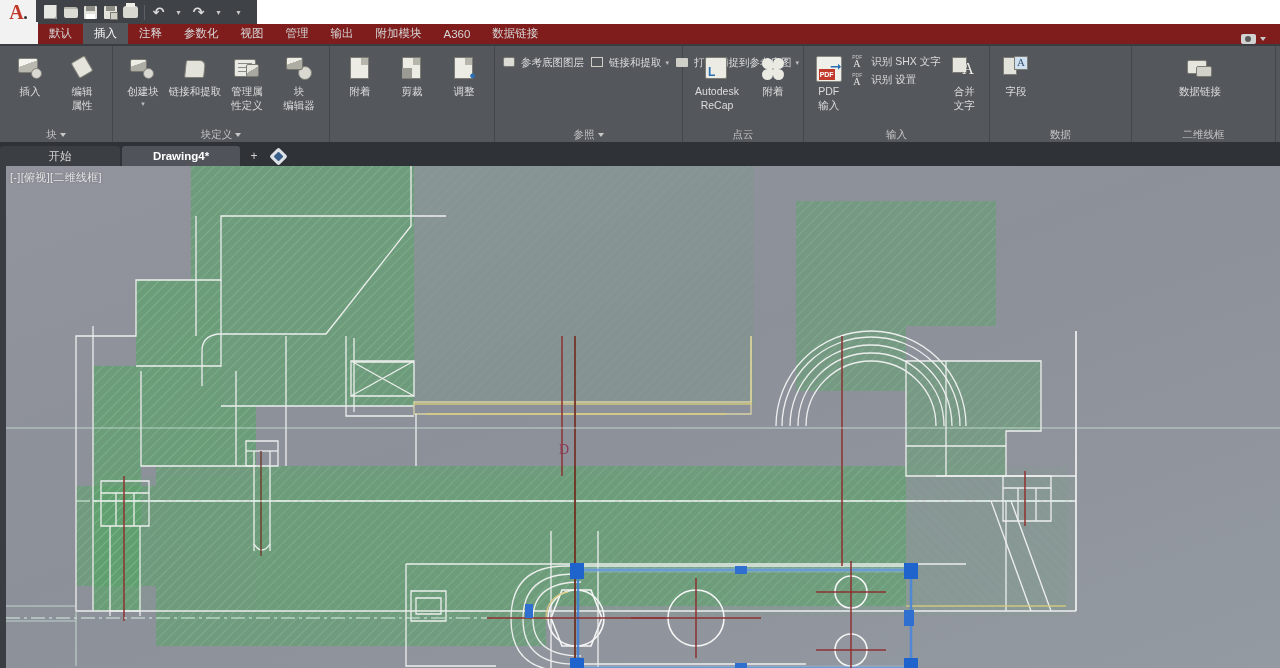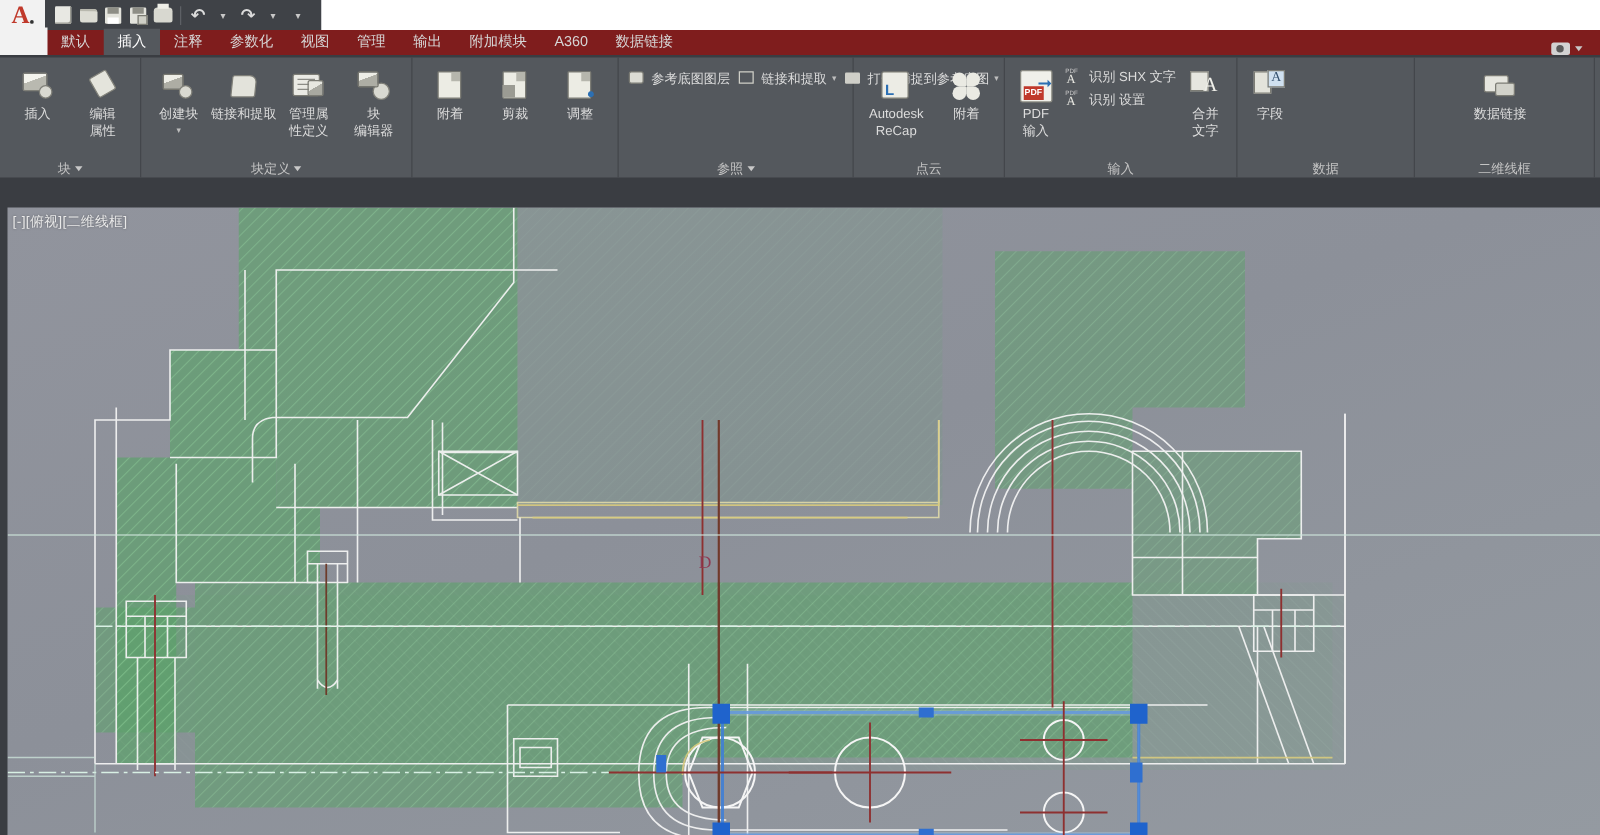--- a/index.html
+++ b/index.html
@@ -449,20 +449,30 @@
       <div class="panel-body">
         
       </div>
       <div class="panel-label">
         
       </div>
     </div>
 
   </div>
 
+  <div class="filetabs">
+    <div class="ftab">开始</div>
+    <div class="ftab active" style="min-width:118px;">Drawing4*</div>
+    <div class="ftab-plus">
+      <span style="color:#cfcfcf;font-size:12px;">+</span>
+    </div>
+    <div class="ftab-plus">
+      <span class="ftab-diamond"></span>
+    </div>
+  </div>
 
   <div class="canvas">
     <div class="vp-label">[-][俯视][二维线框]</div>
 
     <svg class="dwg-svg" width="1280" height="502" viewBox="0 0 1280 502">
       <defs>
         <pattern id="hatch" patternUnits="userSpaceOnUse" width="7" height="7" patternTransform="rotate(45)">
           <rect width="7" height="7" fill="#5ba169" fill-opacity="0.78"></rect>
           <line x1="0" y1="0" x2="0" y2="7" stroke="#7fc28c" stroke-width="1.6" opacity="0.8"></line>
         </pattern>

